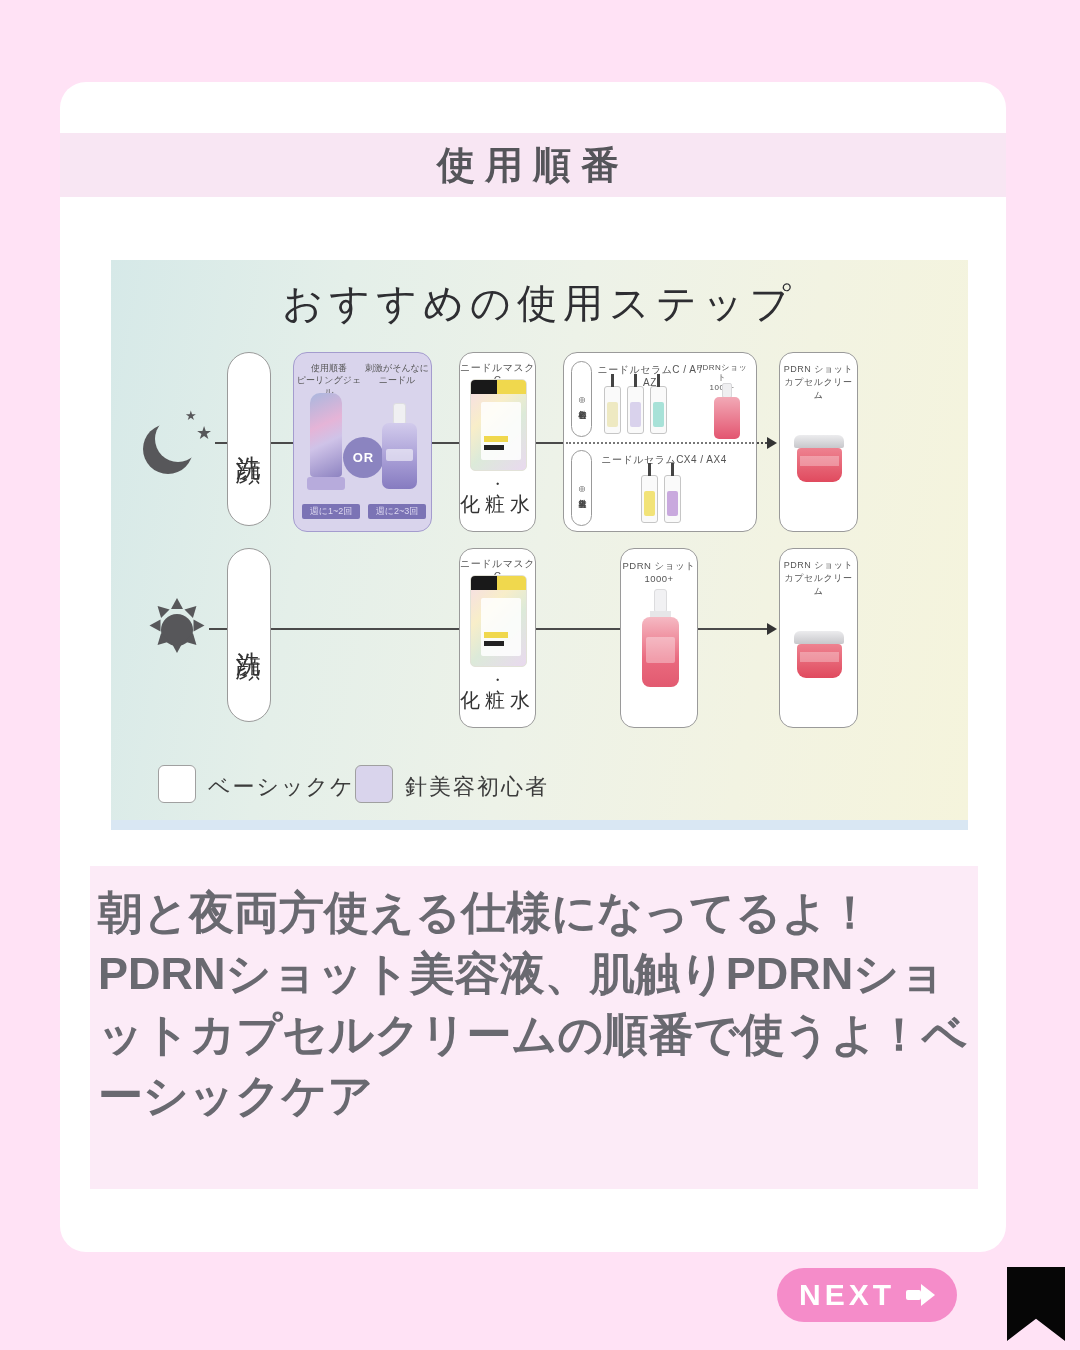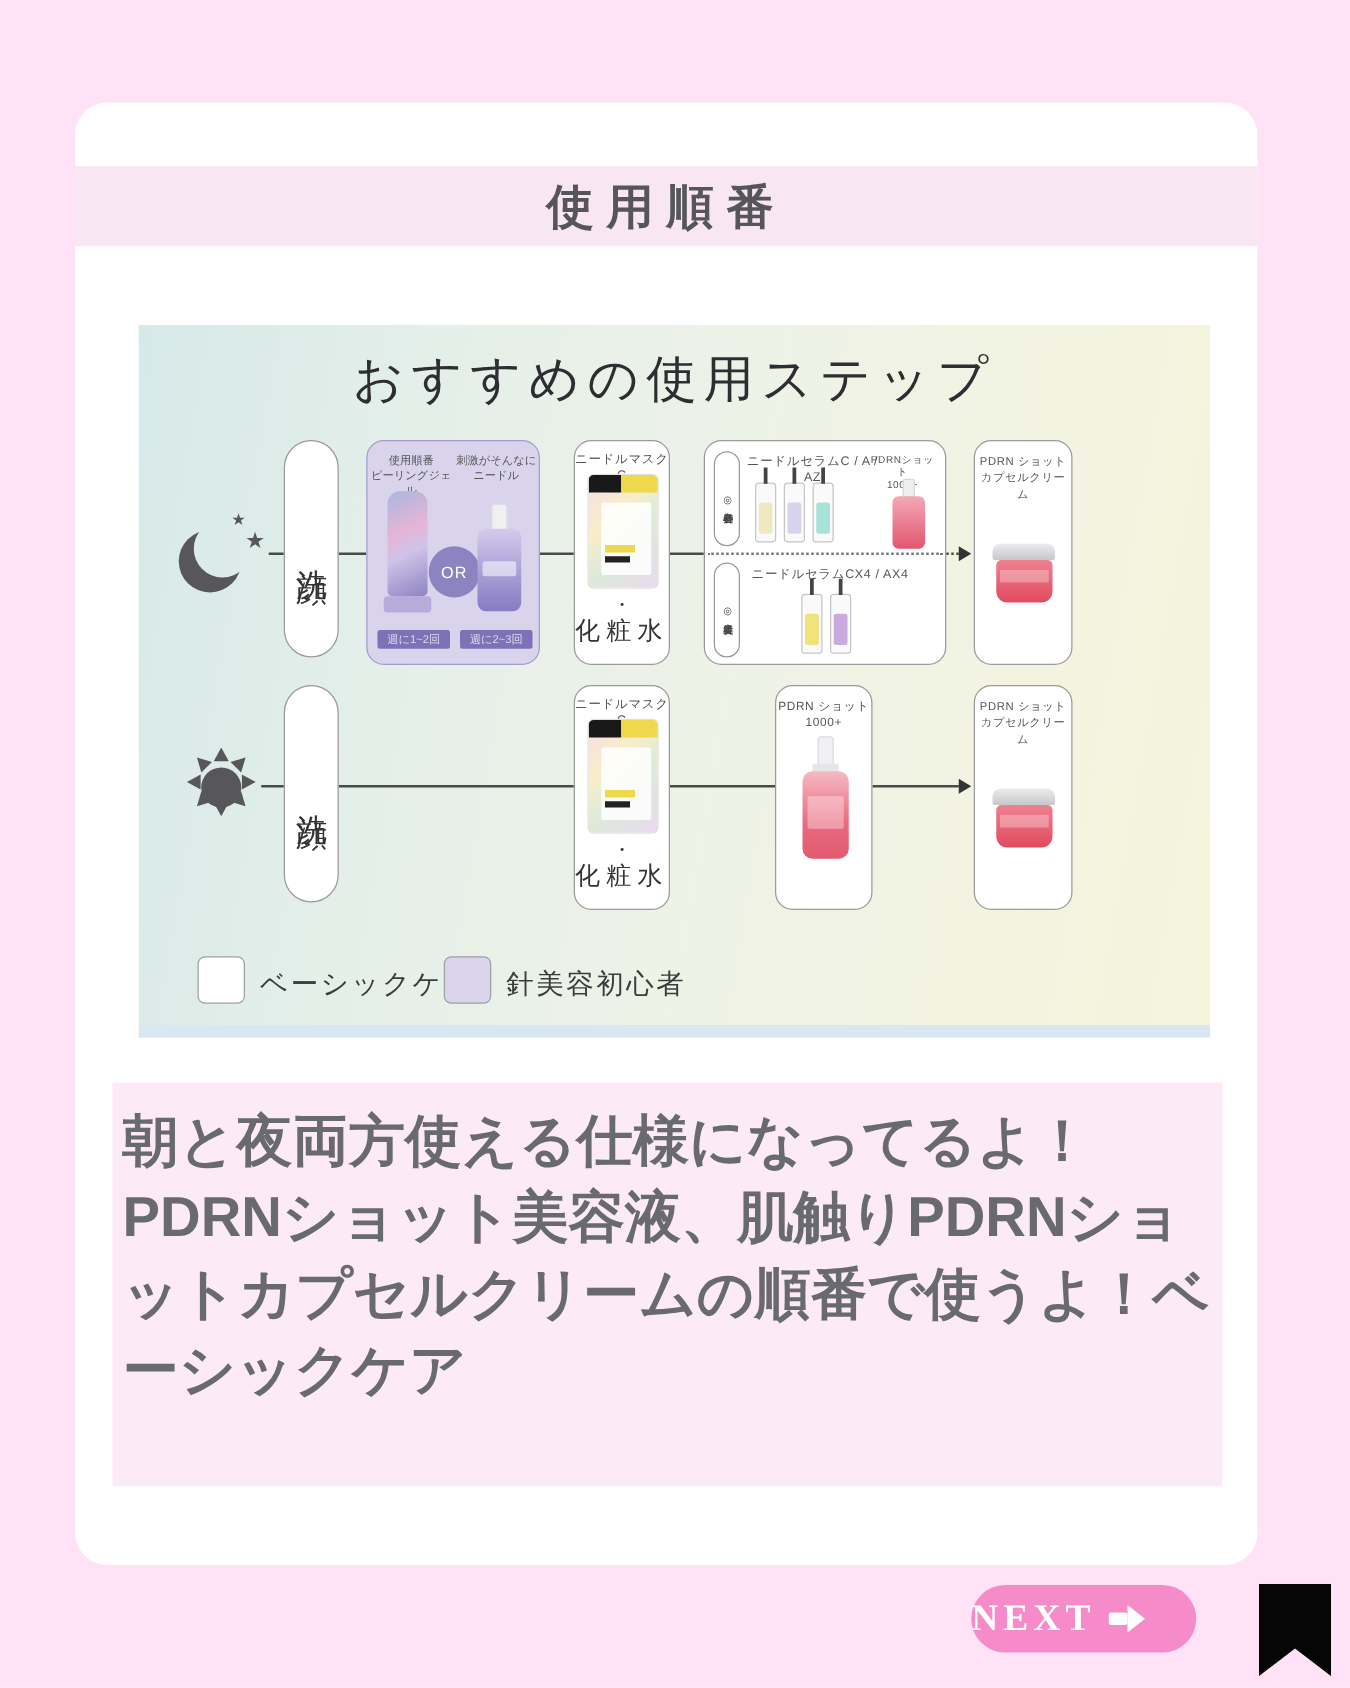--- a/index.html
+++ b/index.html
@@ -52,21 +52,21 @@
   .sun .ray:nth-of-type(7){transform:rotate(225deg) translateY(-22px);}
   .sun .ray:nth-of-type(8){transform:rotate(270deg) translateY(-22px);}
   .sun .ray:nth-of-type(9){transform:rotate(315deg) translateY(-22px);}
 
   
   .sp-label { position:absolute; top:9px; width:68px; text-align:center; font-size:9px; line-height:12px; color:#555; }
   .tube { position:absolute; left:16px; top:40px; width:32px; height:84px; border-radius:10px 10px 4px 4px;
     background:linear-gradient(155deg,#a9b7de 0%,#e5b4d7 38%,#cfc3e8 58%,#8d83c1 100%); }
   .tube-cap { position:absolute; left:13px; top:124px; width:38px; height:13px; background:#b7abdc; border-radius:3px; }
   .or-circle { position:absolute; left:49px; top:84px; width:41px; height:41px; border-radius:50%; background:#8b84c0;
-    color:#fff; font-size:13px; font-weight:normal; display:flex; align-items:center; justify-content:center; letter-spacing:1px; }
+    color:#fff; font-size:13px; font-weight:bold; display:flex; align-items:center; justify-content:center; letter-spacing:1px; }
   .drop-cap { position:absolute; left:99px; top:50px; width:13px; height:22px; background:#f0f0f2; border:1px solid #dddde0; border-radius:3px; }
   .drop-body { position:absolute; left:88px; top:70px; width:35px; height:66px; border-radius:7px;
     background:linear-gradient(180deg,#d2cbec 0%,#a89ed6 55%,#8densed 100%);
     background:linear-gradient(180deg,#d2cbec 0%,#a89ed6 55%,#867bc0 100%); }
   .drop-band { position:absolute; left:92px; top:96px; width:27px; height:12px; background:rgba(255,255,255,0.55); border-radius:2px; }
   .badge { position:absolute; top:151px; width:58px; height:15px; background:#7b73b5; color:#ded9f0; font-size:9px;
     display:flex; align-items:center; justify-content:center; border-radius:2px; }
 
   
   .mask-img { position:absolute; left:10px; top:26px; width:57px; height:92px; border-radius:5px; overflow:hidden;
@@ -105,21 +105,21 @@
   
   .legend-sq { position:absolute; width:38px; height:38px; border:1px solid #a0a0a0; border-radius:6px; }
   .legend-label { position:absolute; font-size:22px; color:#3c3c3c; letter-spacing:2px; }
 
   
   .text-panel { position:absolute; left:30px; top:784px; width:888px; height:323px; background:#fcebf7; }
   .text-panel p { padding:16px 8px; font-size:45px; font-weight:bold; color:#696970; line-height:61px; }
 
   
   .next-btn { position:absolute; left:777px; top:1268px; width:180px; height:54px; background:#f58cc9; border-radius:27px;
-    display:flex; align-items:center; gap:11px; border:none; cursor:pointer;font-family:Liberation Serif, serif; }
+    display:flex; align-items:center; justify-content:center; gap:11px; border:none; cursor:pointer; }
   .next-btn .lbl { color:#fff; font-size:30px; font-weight:bold; letter-spacing:4px; }
   .next-arrow { display:flex; align-items:center; }
   .next-arrow .bar { width:15px; height:10px; background:#fff; border-radius:2px; }
   .next-arrow .tri { width:0; height:0; border-top:11px solid transparent; border-bottom:11px solid transparent; border-left:14px solid #fff; }
   .bookmark { position:absolute; left:1007px; top:1267px; width:58px; height:74px; background:#060606;
     clip-path:polygon(0 0,100% 0,100% 100%,50% 70%,0 100%); }
 </style>
 </head>
 <body>
 

